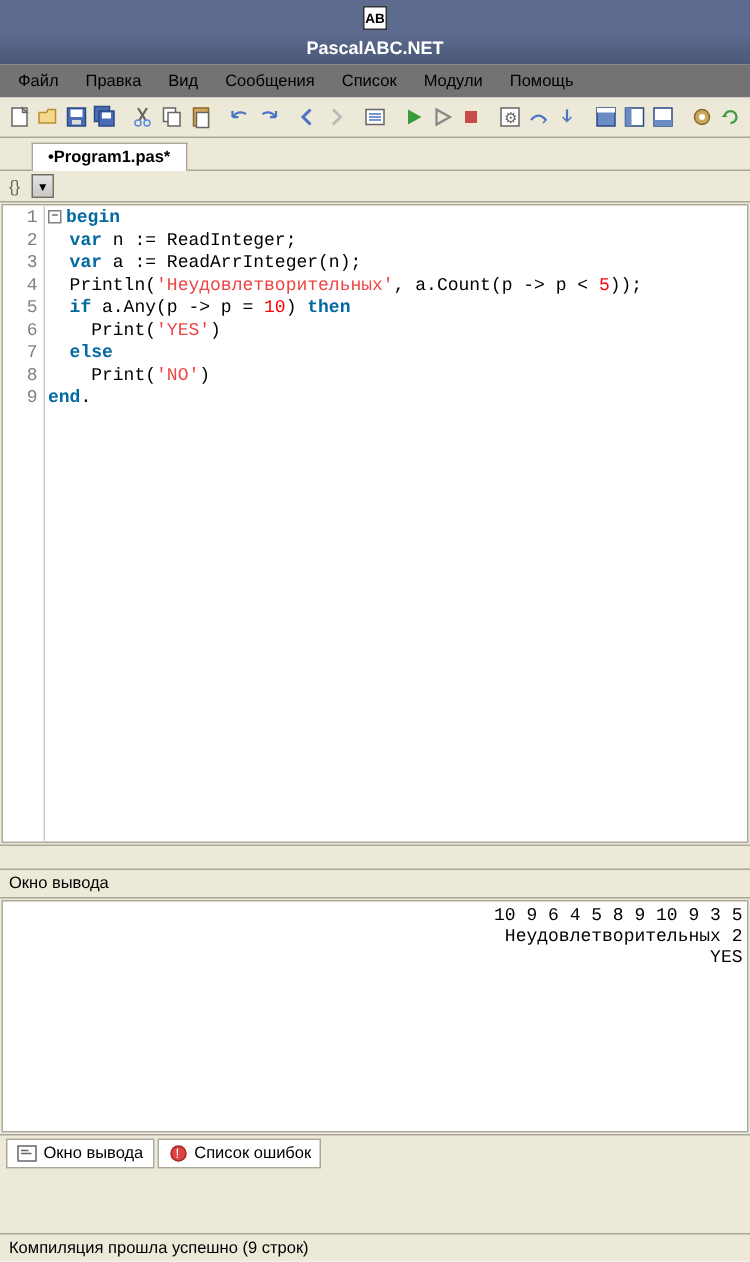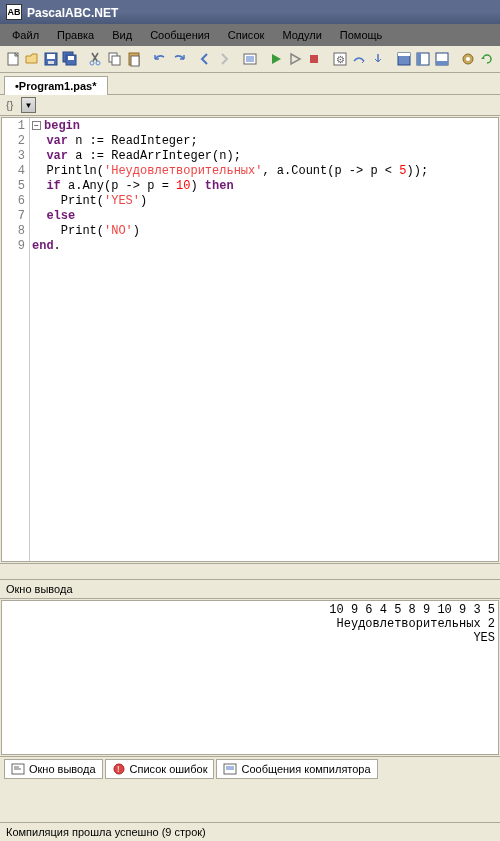--- a/index.html
+++ b/index.html
@@ -11,24 +11,25 @@
       height: 841px;
       overflow: hidden;
       display: flex;
       flex-direction: column;
     }
     .titlebar {
       background: linear-gradient(to bottom, #5c6b8e 0%, #5c6b8e 50%, #4a5978 100%);
       color: #fff;
       padding: 4px 6px;
       display: flex;
-      align-items: flex-end;
+      align-items: center;
       gap: 5px;
       font-size: 12px;
       font-weight: bold;
+      flex-direction: column;
     }
     .app-icon {
       width: 16px;
       height: 16px;
       background: #fff;
       border: 1px solid #333;
       display: inline-block;
       font-size: 9px;
       color: #000;
       text-align: center;
@@ -62,21 +63,21 @@
       border: 1px solid transparent;
     }
     .tool-sep {
       width: 1px;
       height: 18px;
       background: #aca899;
       margin: 0 3px;
     }
     .tabs {
       background: #ece9d8;
-      padding: 2px 4px 0 4px;
+      padding: 2px 4px 0 21px;
       display: flex;
       border-bottom: 1px solid #aca899;
       text-align: right;
     }
     .tab {
       background: #fff;
       padding: 3px 10px;
       border: 1px solid #aca899;
       border-bottom: none;
       font-weight: bold;
@@ -148,21 +149,21 @@
       width: 9px;
       height: 9px;
       border: 1px solid #808080;
       text-align: center;
       line-height: 7px;
       font-size: 8px;
       margin-right: 3px;
       vertical-align: middle;
       cursor: pointer;
     }
-    .kw { color: #701a75; font-weight: bold; }
+    .kw { color: #0369a1; font-weight: bold; }
     .str { color: #ef4444; }
     .num { color: #ff0000; }
     .output-header {
       background: #ece9d8;
       padding: 3px 6px;
       border-top: 1px solid #aca899;
       border-bottom: 1px solid #aca899;
       font-size: 11px;
     }
     .output-body {
@@ -440,27 +441,17 @@
   </div>
   <div class="btab">
     <span class="btab-icon">
         <svg width="14" height="14">
           <circle cx="7" cy="7" r="5" fill="#d44" stroke="#a22"></circle>
           <text x="5" y="10" font-size="9" fill="#fff">!</text>
         </svg>
       </span>
     <span>Список ошибок</span>
   </div>
-  <div class="btab">
-    <span class="btab-icon">
-        <svg width="14" height="14">
-          <rect x="1" y="2" width="12" height="10" fill="#fff" stroke="#666"></rect>
-          <line x1="3" y1="5" x2="11" y2="5" stroke="#4a75c5"></line>
-          <line x1="3" y1="7" x2="11" y2="7" stroke="#4a75c5"></line>
-        </svg>
-      </span>
-    <span>Сообщения компилятора</span>
-  </div>
 </div>
 
 <div class="statusbar">
   <span>Компиляция прошла успешно (9 строк)</span>
 </div>
 
 </body></html>

